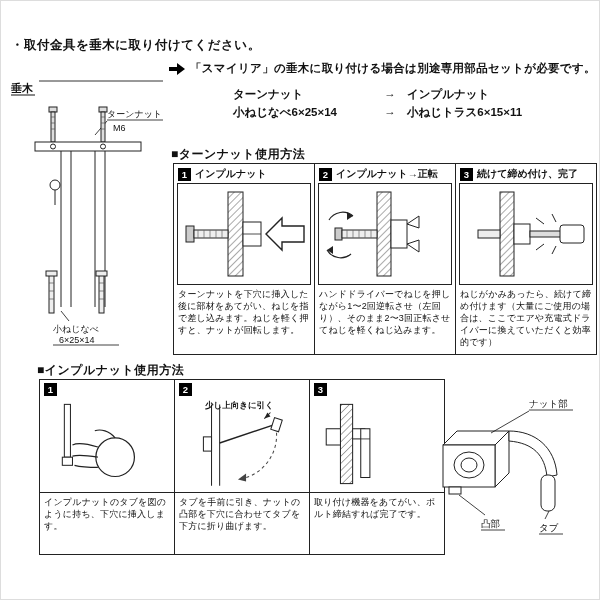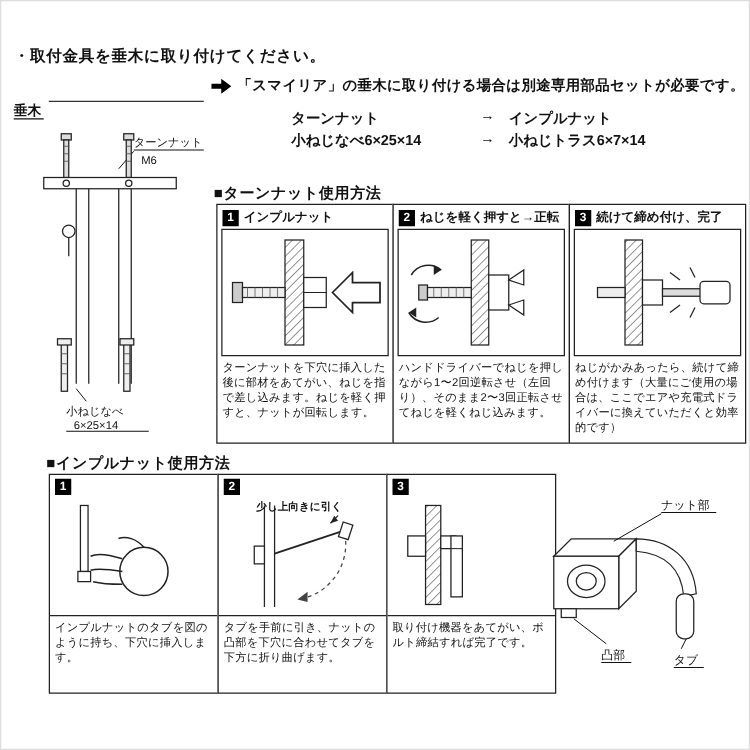--- a/index.html
+++ b/index.html
@@ -66,21 +66,21 @@
   </svg>
   <span class="note-text">「スマイリア」の垂木に取り付ける場合は別途専用部品セットが必要です。</span>
 </div>
 
 <div class="abs conv">
   <span>ターンナット</span>
   <span class="arrow">→</span>
   <span>インプルナット</span>
   <span>小ねじなべ6×25×14</span>
   <span class="arrow">→</span>
-  <span>小ねじトラス6×7×14</span>
+  <span>小ねじトラス6×15×11</span>
 </div>
 
 <div class="abs stud-diagram">
   <svg viewBox="0 0 162 276">
     <defs>
       <pattern id="hA" width="5" height="5" patternUnits="userSpaceOnUse" patternTransform="rotate(45)">
         <line x1="0" y1="0" x2="0" y2="5" stroke="#666" stroke-width="1"></line>
       </pattern>
     </defs>
     <line x1="30" y1="6" x2="154" y2="6" stroke="#333" stroke-width="1"></line>
@@ -172,21 +172,21 @@
         <line x1="65" y1="50" x2="83" y2="50" stroke="#222" stroke-width="0.8"></line>
         <polygon points="88,50 104,34 104,42 126,42 126,58 104,58 104,66" fill="#fff" stroke="#222" stroke-width="1.4"></polygon>
       </svg>
     </div>
     <div class="cell-desc">ターンナットを下穴に挿入した後に部材をあてがい、ねじを指で差し込みます。ねじを軽く押すと、ナットが回転します。</div>
   </div>
 
   <div class="cell">
     <div class="cell-head">
       <span class="numbox">2</span>
-      <span class="head-label">ねじを軽く押すと→正転</span>
+      <span class="head-label">インプルナット→正転</span>
     </div>
     <div class="cell-img">
       <svg viewBox="0 0 132 100">
         <defs>
             <pattern id="h2" width="5" height="5" patternUnits="userSpaceOnUse" patternTransform="rotate(45)">
           <line x1="0" y1="0" x2="0" y2="5" stroke="#555" stroke-width="1"></line>
             </pattern>
           </defs>
         <rect x="58" y="8" width="14" height="84" fill="url(#h2)" stroke="#222"></rect>
         <rect x="16" y="44" width="7" height="12" fill="#ccc" stroke="#222"></rect>

